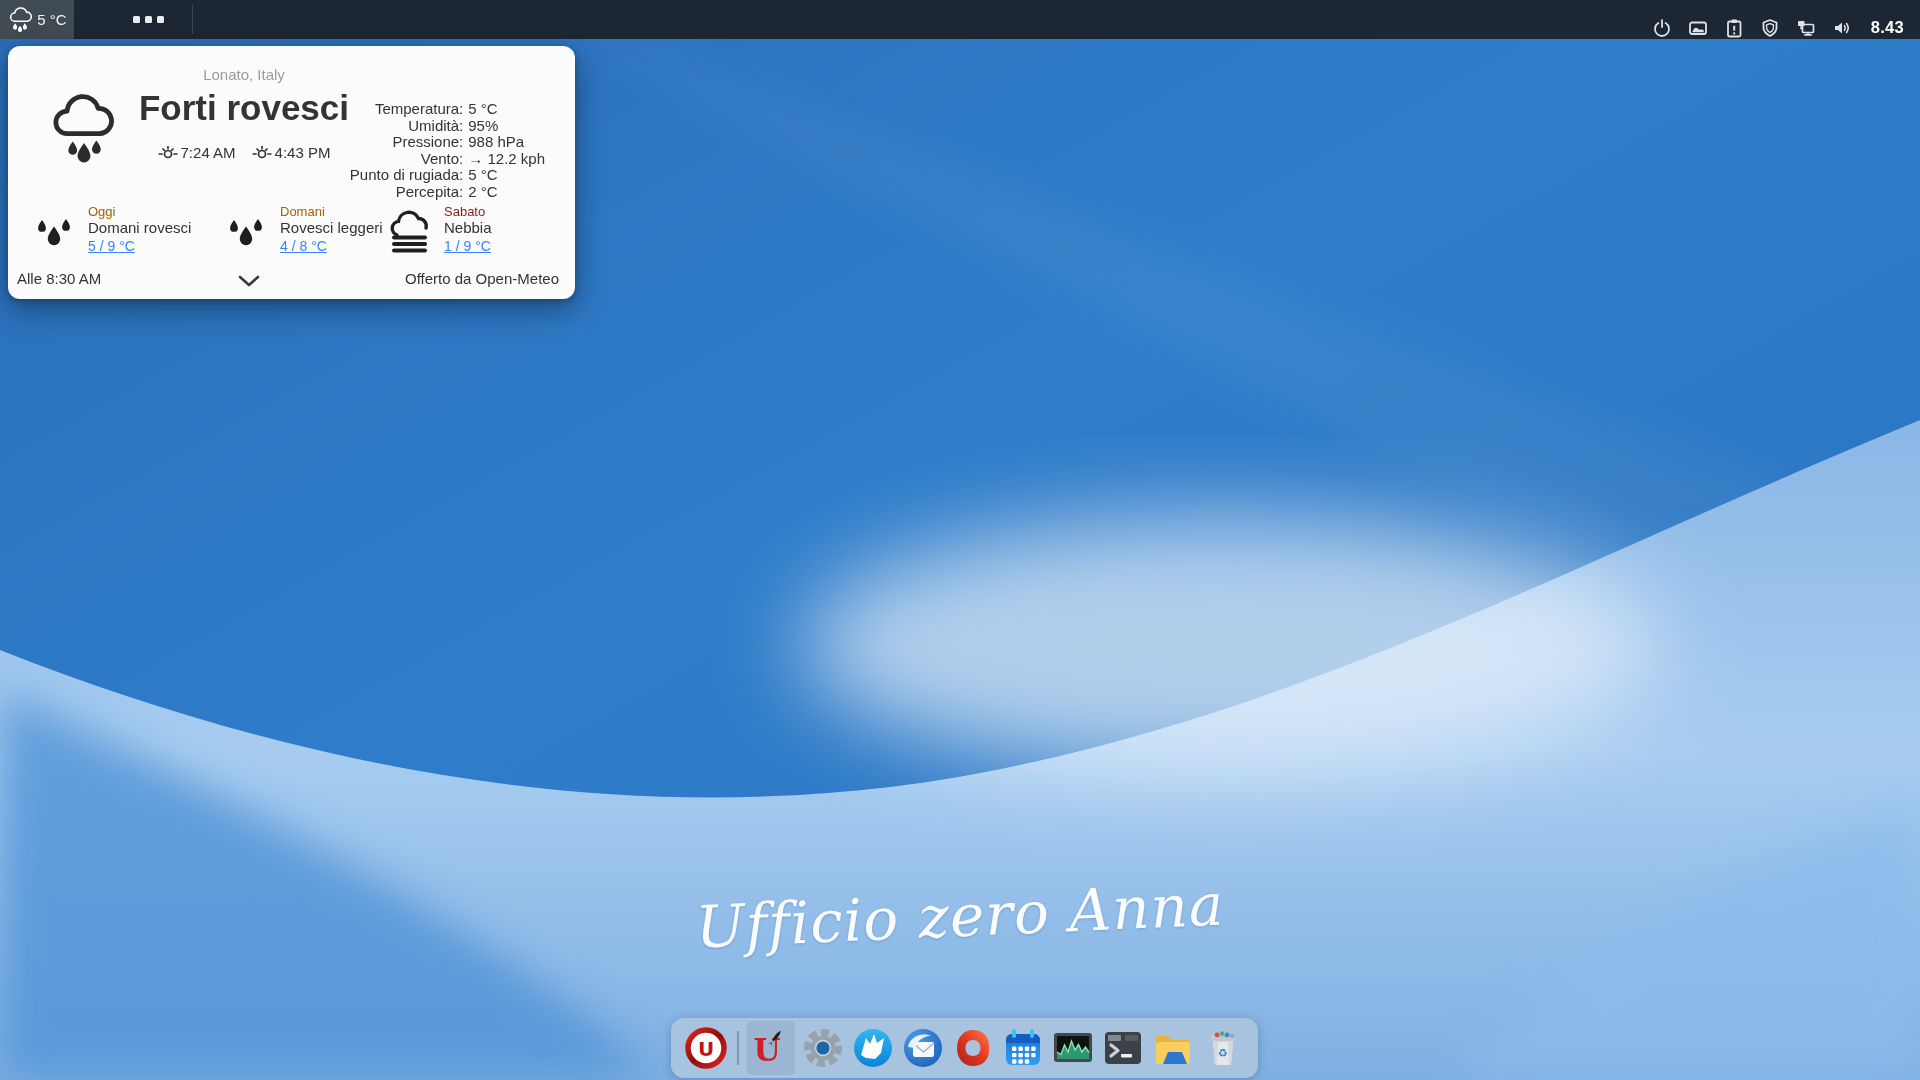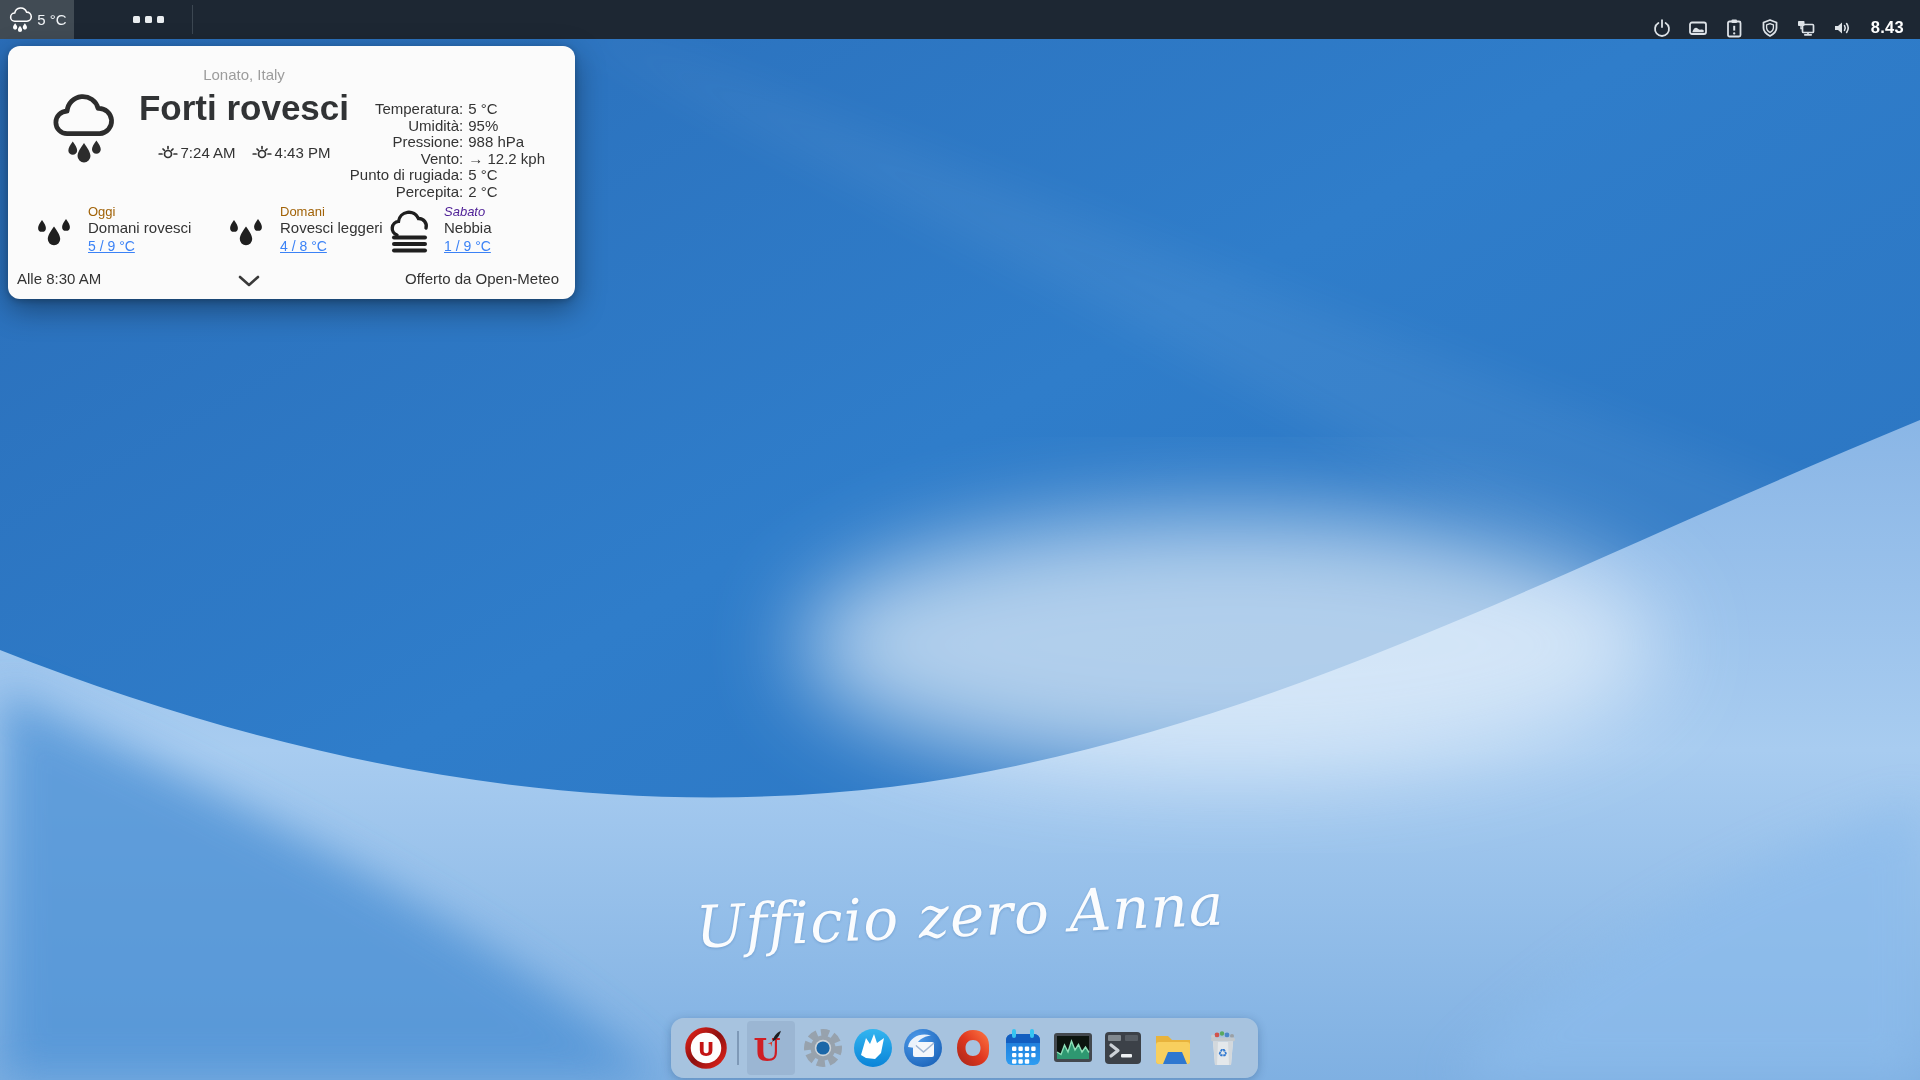--- a/index.html
+++ b/index.html
@@ -33,21 +33,21 @@
   .sun-item { display:flex; align-items:center; gap:3px; }
   .popup-details { position:absolute; right:30px; top:30px; font-size:15px; line-height:16.5px; }
   .popup-details table { border-collapse:collapse;margin-top:25px; }
   .popup-details td { padding:0; vertical-align:top; white-space:nowrap; }
   .popup-details td.lab { text-align:right; padding-right:5px; }
   .forecast { position:absolute; left:0; top:158px; width:100%; height:62px; }
   .fc-col { position:absolute; display:flex; align-items:center; gap:10px; }
   .fc1 { left:24px; } .fc2 { left:216px;justify-content:flex-end; } .fc3 { left:378px; }
   .fc-text { display:flex; flex-direction:column; }
   .fc-day { font-size:13px; line-height:15px; color:#a16207; }
-  .fc-day.gray { color:#4c1d95;font-style:italic; }
+  .fc-day.gray { color:#7f1d1d; }
   .fc-cond { font-size:15px; line-height:18px; color:#333; white-space:nowrap; }
   .fc-temp { font-size:14px; line-height:18px; color:#3b82f6;text-decoration:underline; }
   .popup-updated { position:absolute; left:9px; top:224px; font-size:15px; color:#333; }
   .popup-chevron { position:absolute; left:230px; top:227px; cursor:pointer; }
   .popup-attribution { position:absolute; right:16px; top:224px; font-size:15px; color:#333; }
 
   
   .signature { position:absolute; left:690px; top:882px; width:540px; text-align:center;
                font-family:"DejaVu Serif", serif; font-style:italic; font-size:58px; color:#ffffff;
                opacity:.96; transform:rotate(-2.5deg); letter-spacing:1px;

